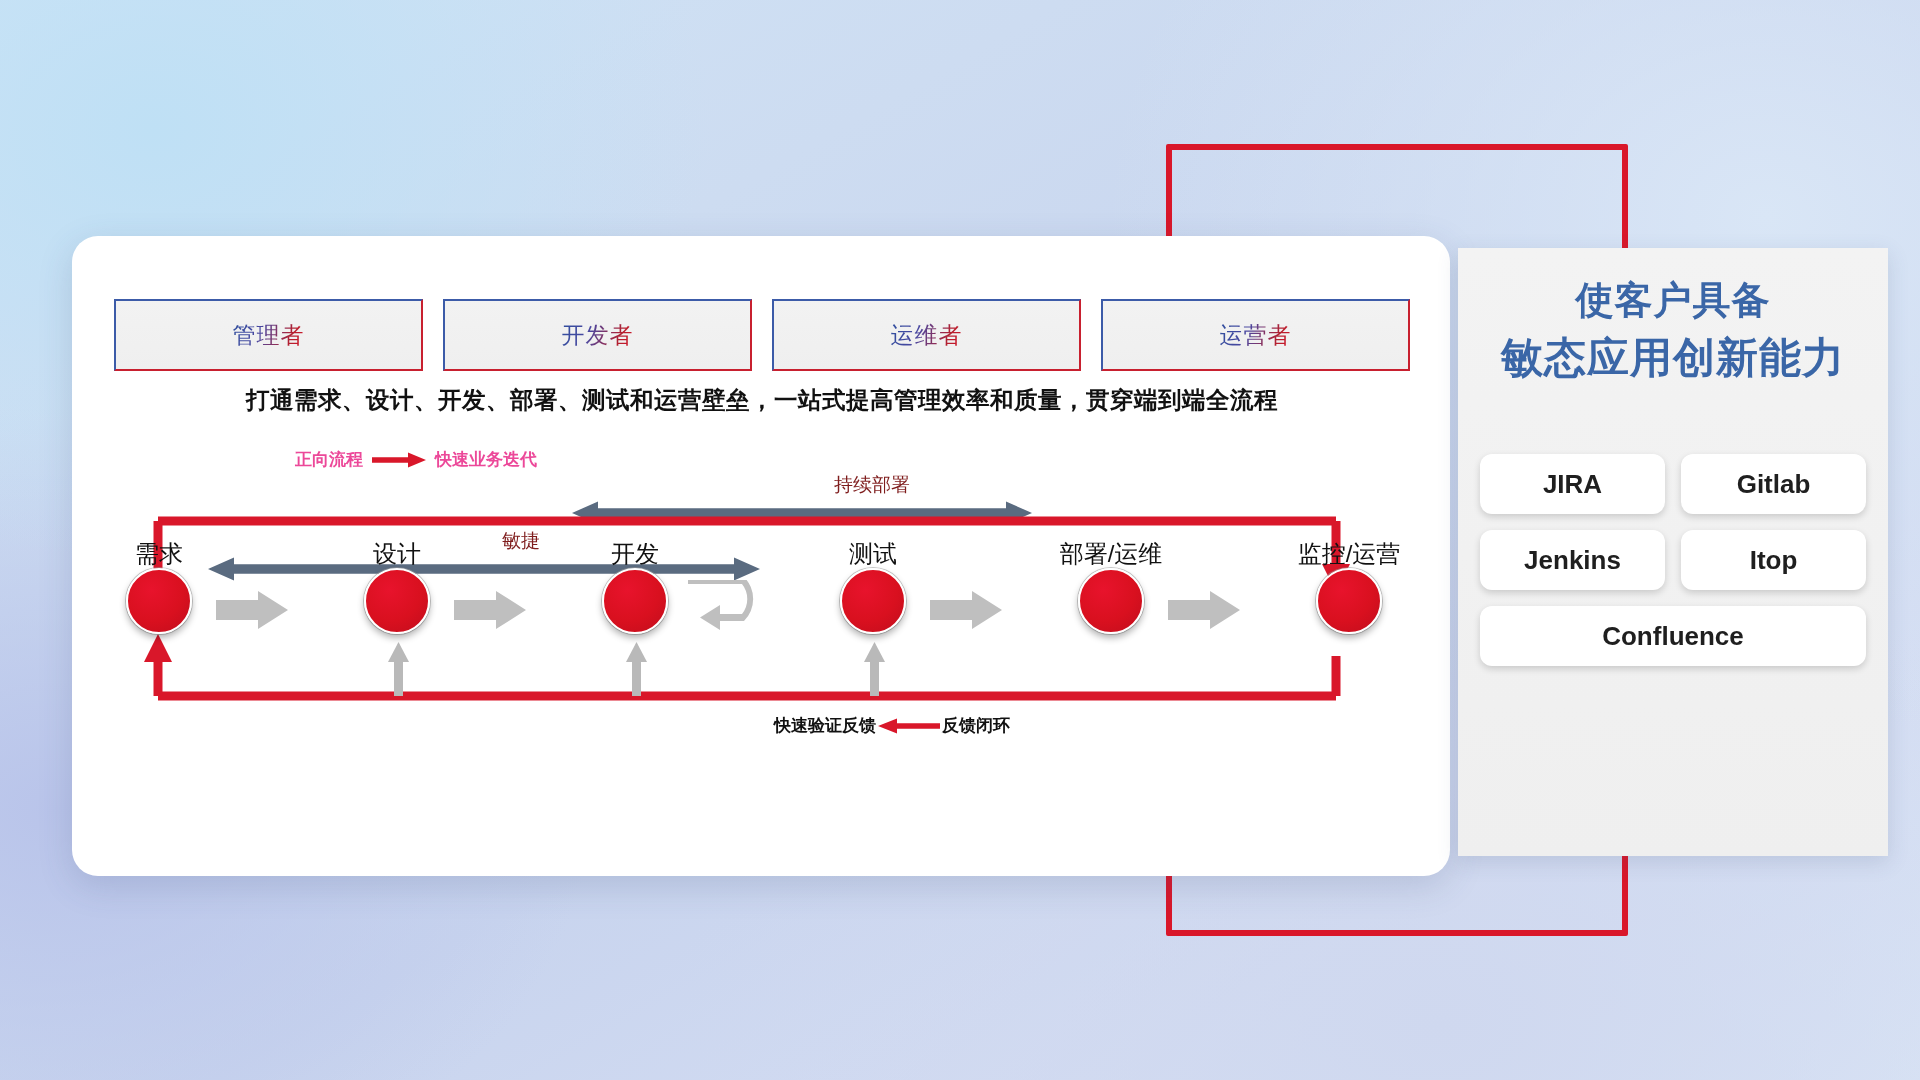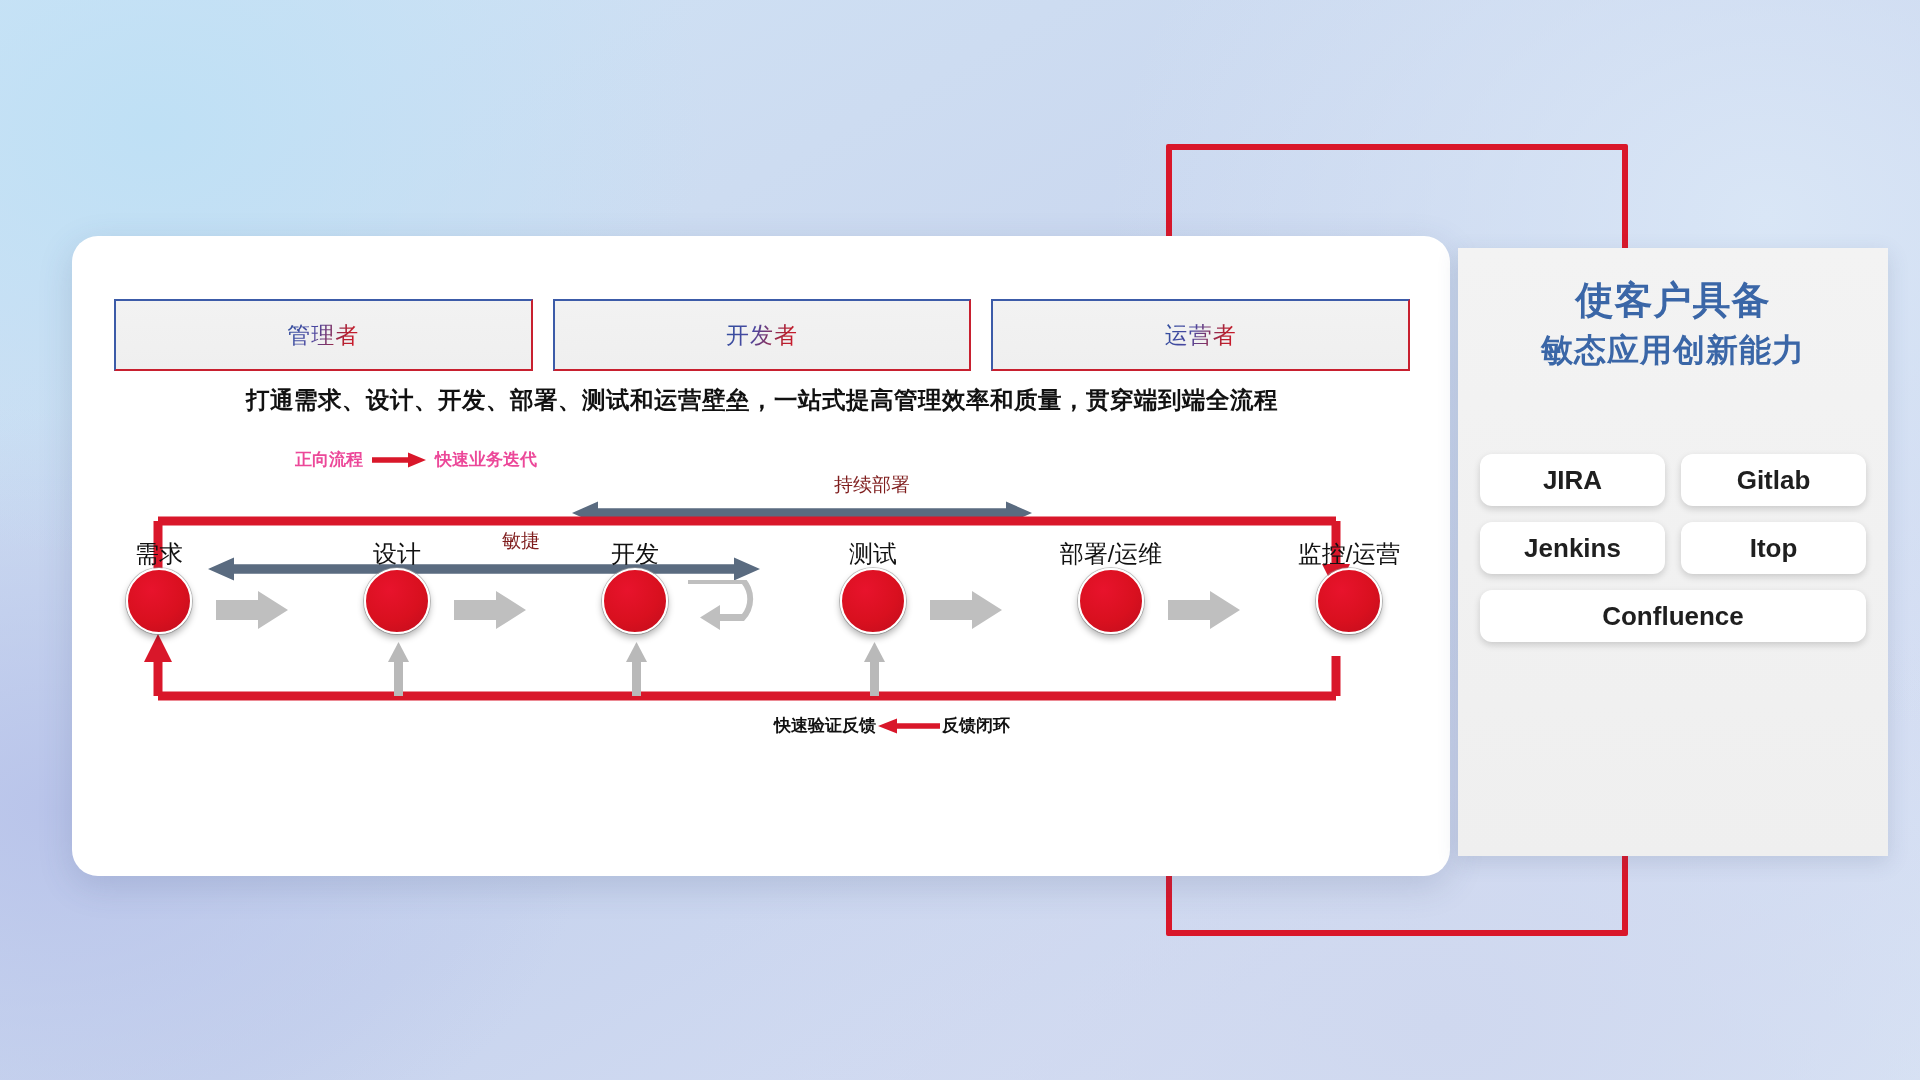--- a/index.html
+++ b/index.html
@@ -104,27 +104,27 @@
   
   .panel{
     position:absolute;left:1458px;top:248px;width:430px;height:608px;
     background:linear-gradient(180deg,#f3f3f3 0%,#efefef 100%);
     box-shadow:0 6px 20px rgba(60,80,120,.16);
   }
   .panel-title{
     margin:26px 0 0 0;text-align:center;color:#3a66a7;
     font-size:38px;font-weight:bold;line-height:1.42;letter-spacing:1px;
   }
-  .panel-title .l2{font-size:32px;}
+  .panel-title .l2{font-size:42px;}
   .tools{
     position:absolute;left:22px;top:206px;width:386px;
     display:flex;flex-wrap:wrap;gap:16px 16px;
   }
   .chip{
-    background:#fff;border-radius:12px;height:52px;
+    background:#fff;border-radius:12px;height:60px;
     display:flex;align-items:center;justify-content:center;
     font-size:26px;font-weight:bold;color:#1f1f1f;
     box-shadow:0 3px 7px rgba(0,0,0,.16);
     width:185px;box-sizing:border-box;
   }
   .chip.wide{width:386px;}
 </style>
 </head>
 <body>
 
@@ -133,20 +133,23 @@
   <div class="redframe"></div>
 
   <div class="card">
 
     <div class="roles">
       <div class="role">
         <span class="rtxt">管理者</span>
       </div>
       <div class="role">
         <span class="rtxt">开发者</span>
+      </div>
+      <div class="role">
+        <span class="rtxt">运维者</span>
       </div>
       <div class="role">
         <span class="rtxt">运营者</span>
       </div>
     </div>
 
     <div class="subtitle">打通需求、设计、开发、部署、测试和运营壁垒，一站式提高管理效率和质量，贯穿端到端全流程</div>
 
     <div class="legend-fwd">
       <span>正向流程</span>

